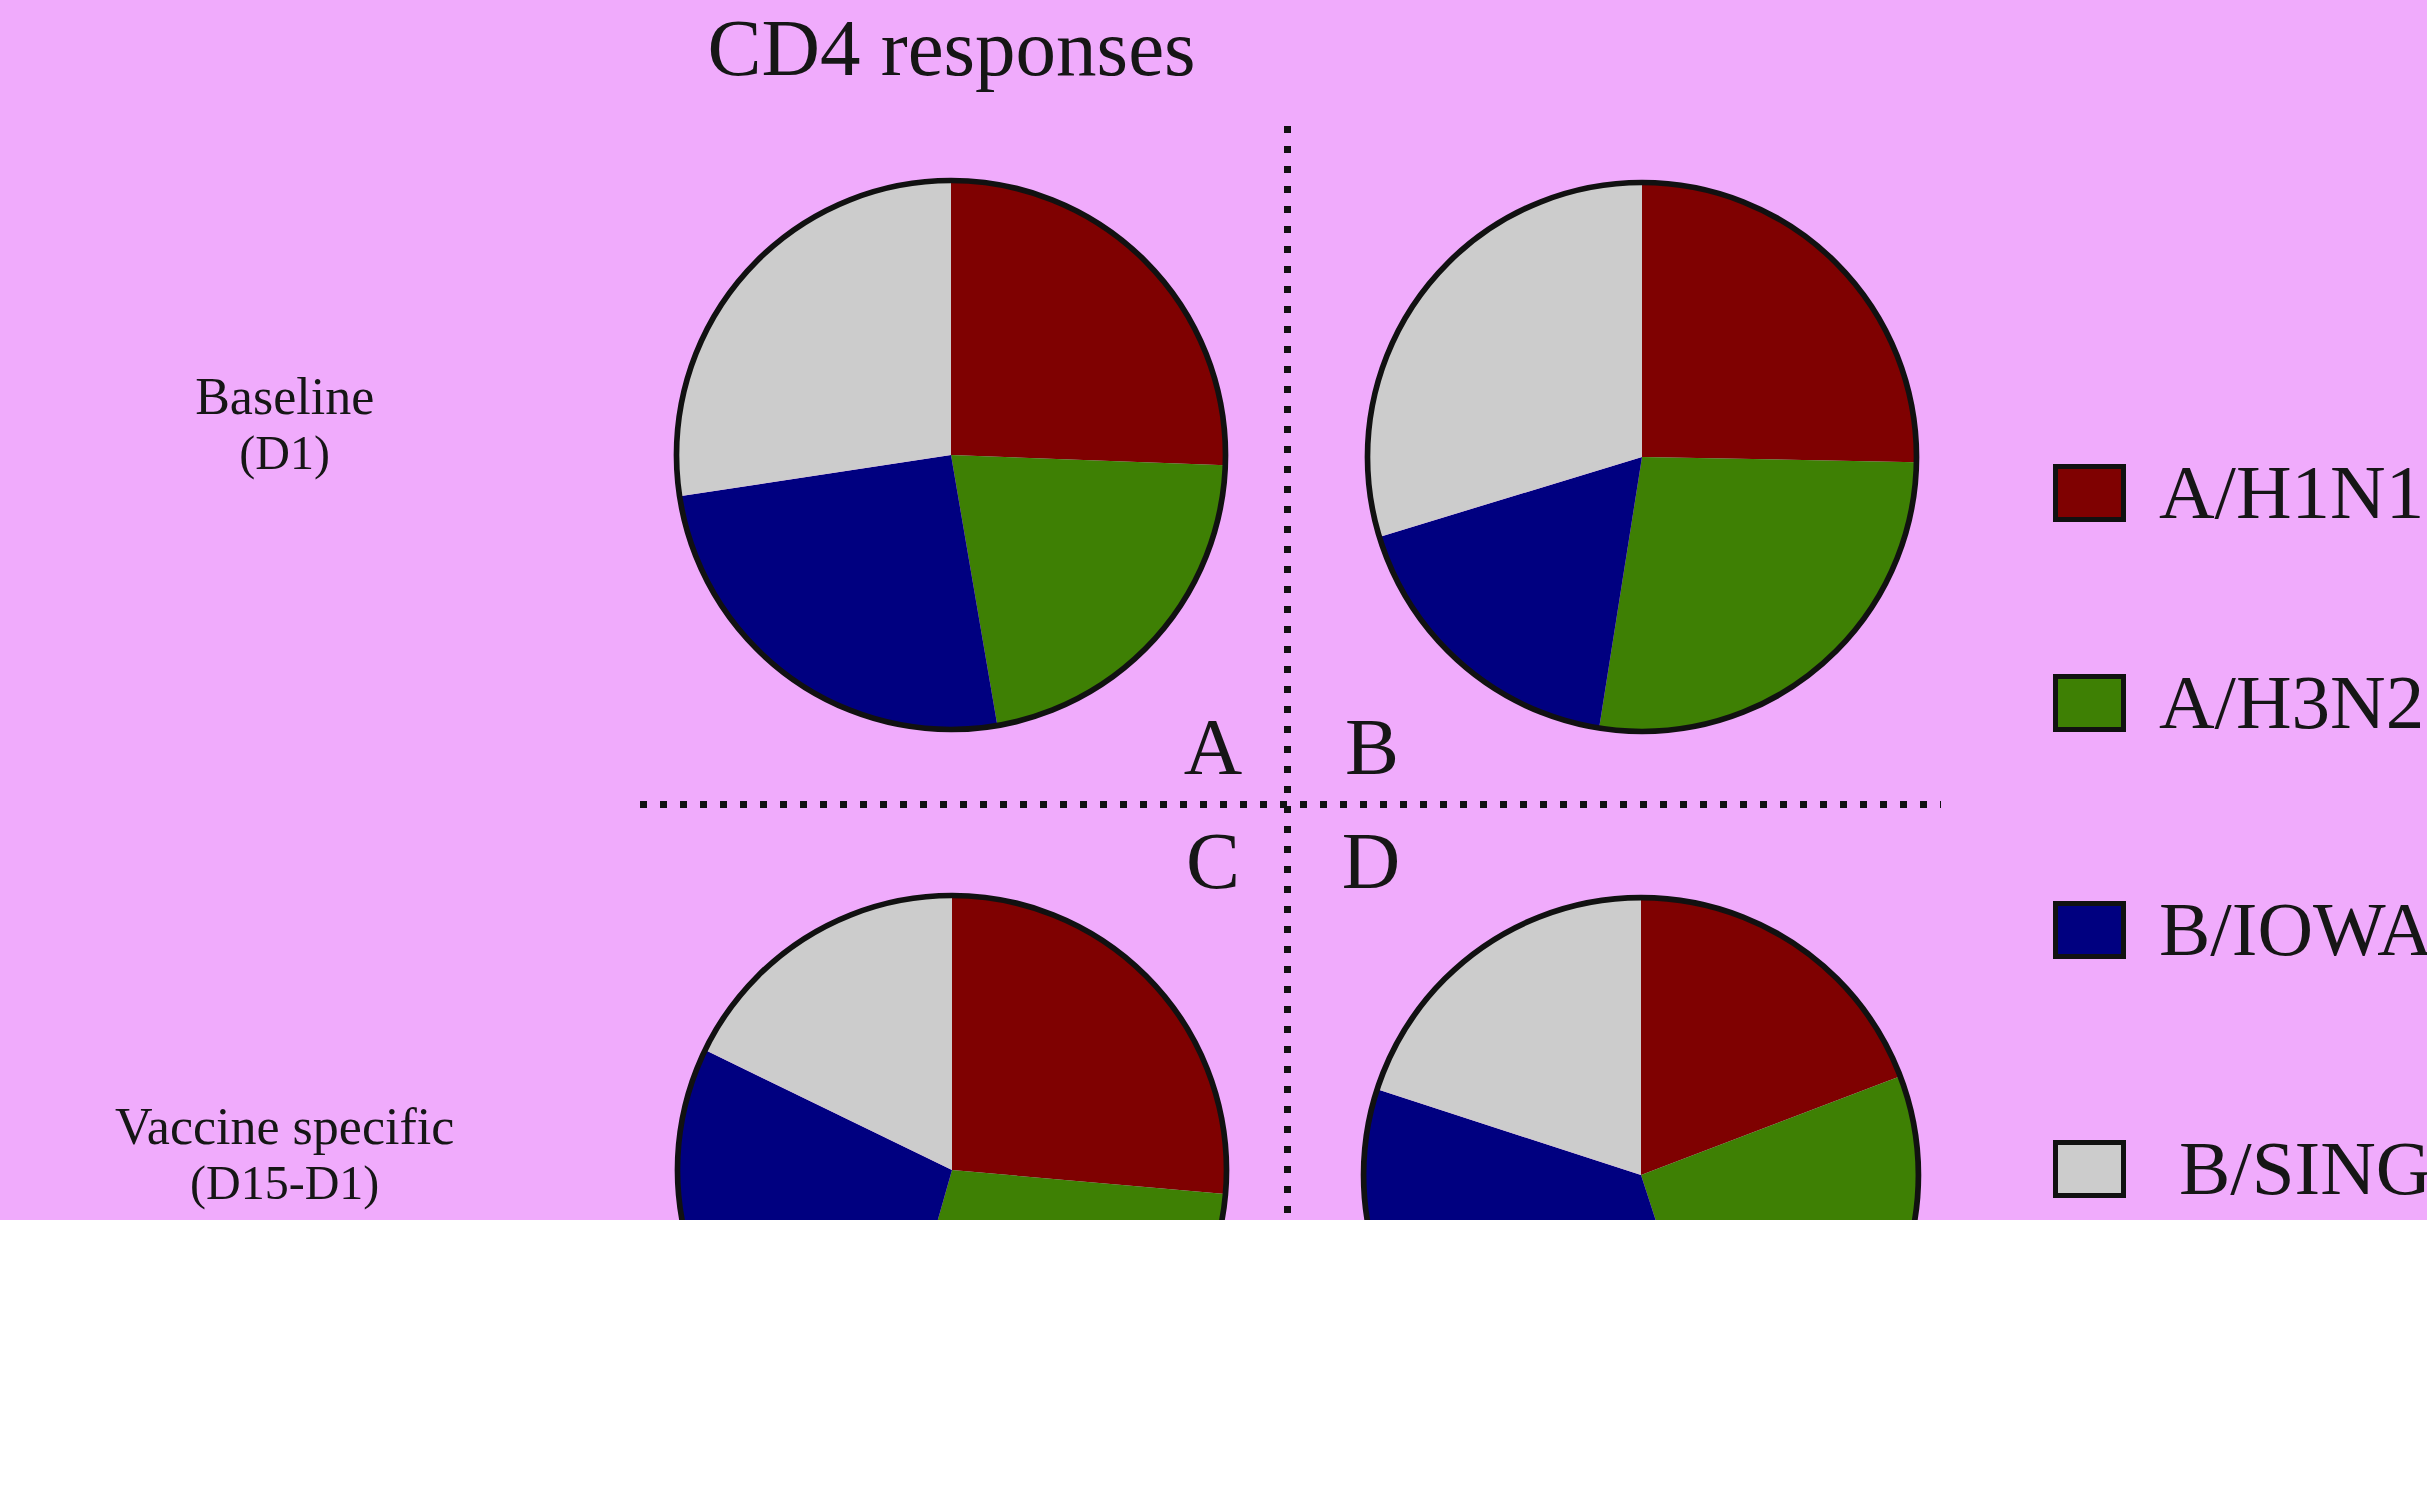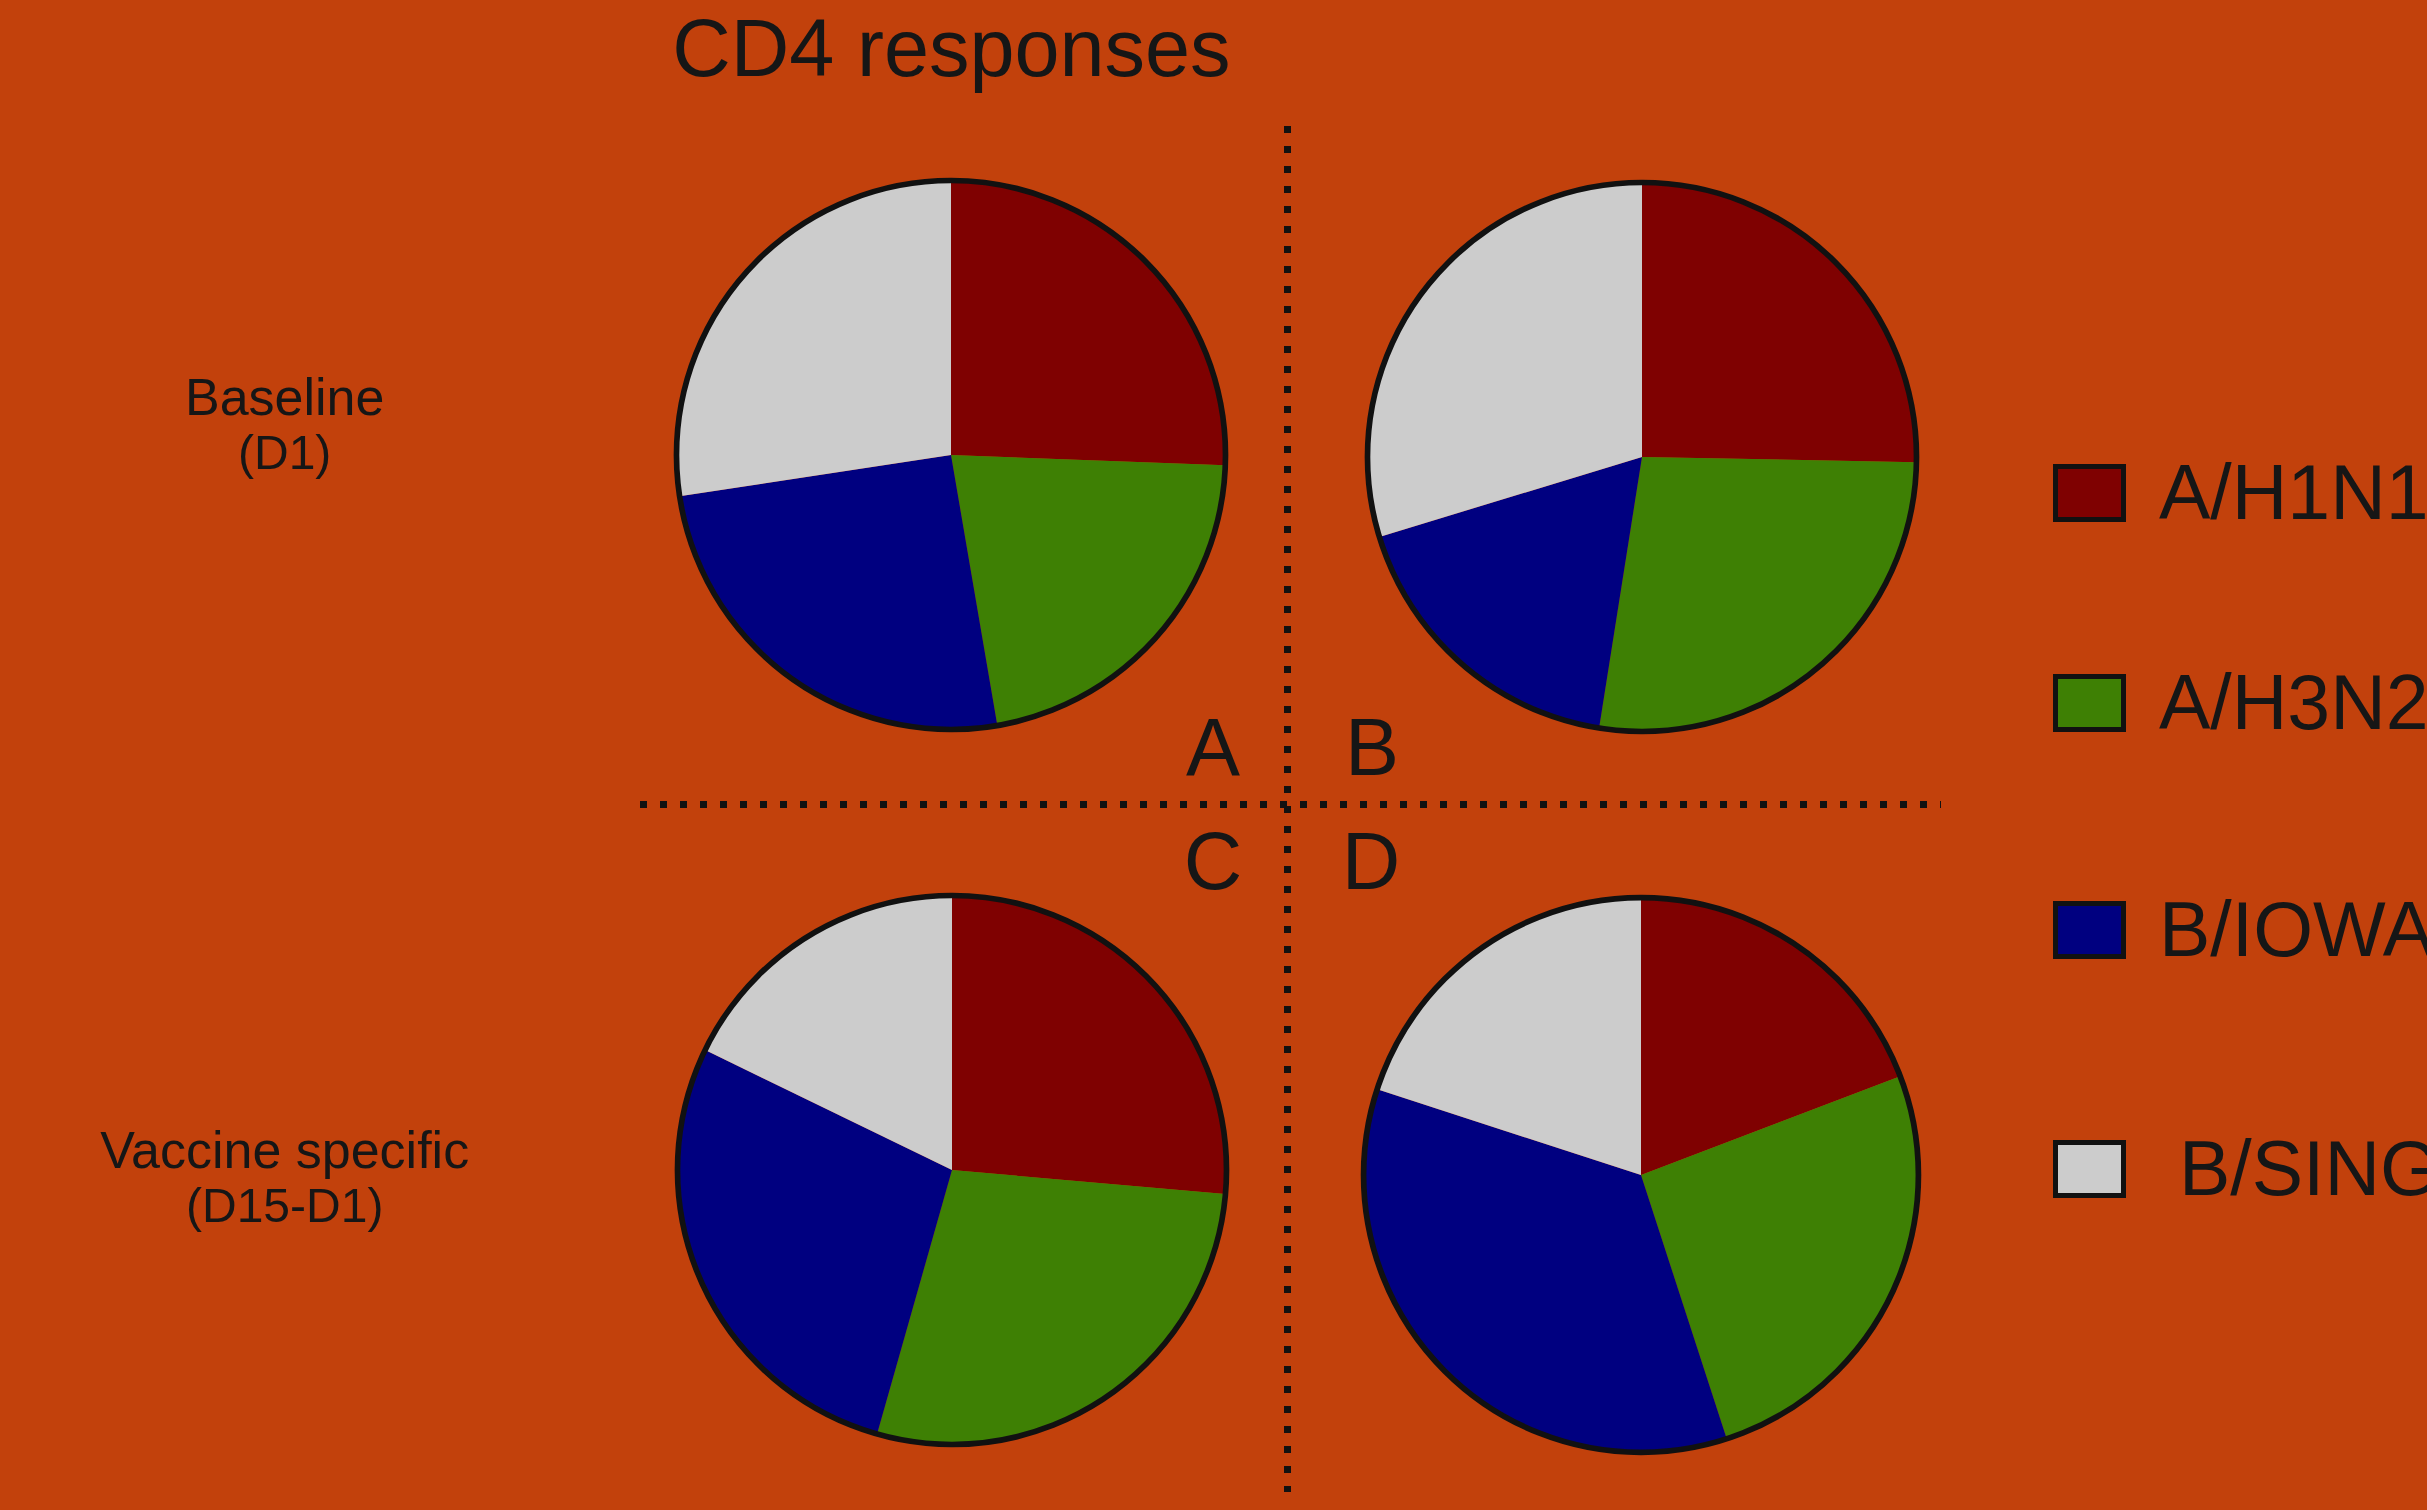--- a/index.html
+++ b/index.html
@@ -1,21 +1,21 @@
 <!DOCTYPE html>
 <html><head>
 <meta charset="utf-8">
 <style>
   html, body { margin: 0; padding: 0; background: #ffffff; }
   #figure {
     position: relative;
     width: 2427px;
-    height: 1510px;
-    background: #c2410c;
-    font-family: Liberation Sans, sans-serif;
+    height: 1220px;
+    background: #f0abfc;
+    font-family: Liberation Serif, serif;
     color: #161616;
     overflow: hidden;
   }
   .col-header {
     position: absolute;
     top: 5.8px;
     width: 869px;
     text-align: center;
     font-size: 81px;
     line-height: 1.05;
@@ -24,21 +24,21 @@
   #header-cd4 { left: 517px; }   
   #header-cd8 { left: 1217px; }  
 
   .row-label {
     position: absolute;
     left: 9.7px;
     width: 550px;
     text-align: center;
   }
   #row-label-baseline { top: 369px; }
-  #row-label-vaccine  { top: 1099px; margin-top: 23px; }
+  #row-label-vaccine  { top: 1099px; }
   .row-label .line1 { font-size: 52px; line-height: 1.08; }
   .row-label .line2 { font-size: 48px; line-height: 1.15; }
 
   .pie { position: absolute; }
   .pie svg { display: block; width: 100%; height: 100%; }
   #pie-A { left: 668px;  top: 172px; width: 566px; height: 566px; }
   #pie-B { left: 1359px; top: 174px; width: 566px; height: 566px; }
   #pie-C { left: 669px;  top: 887px; width: 566px; height: 566px; }
   #pie-D { left: 1355px; top: 889px; width: 572px; height: 572px; }
 

